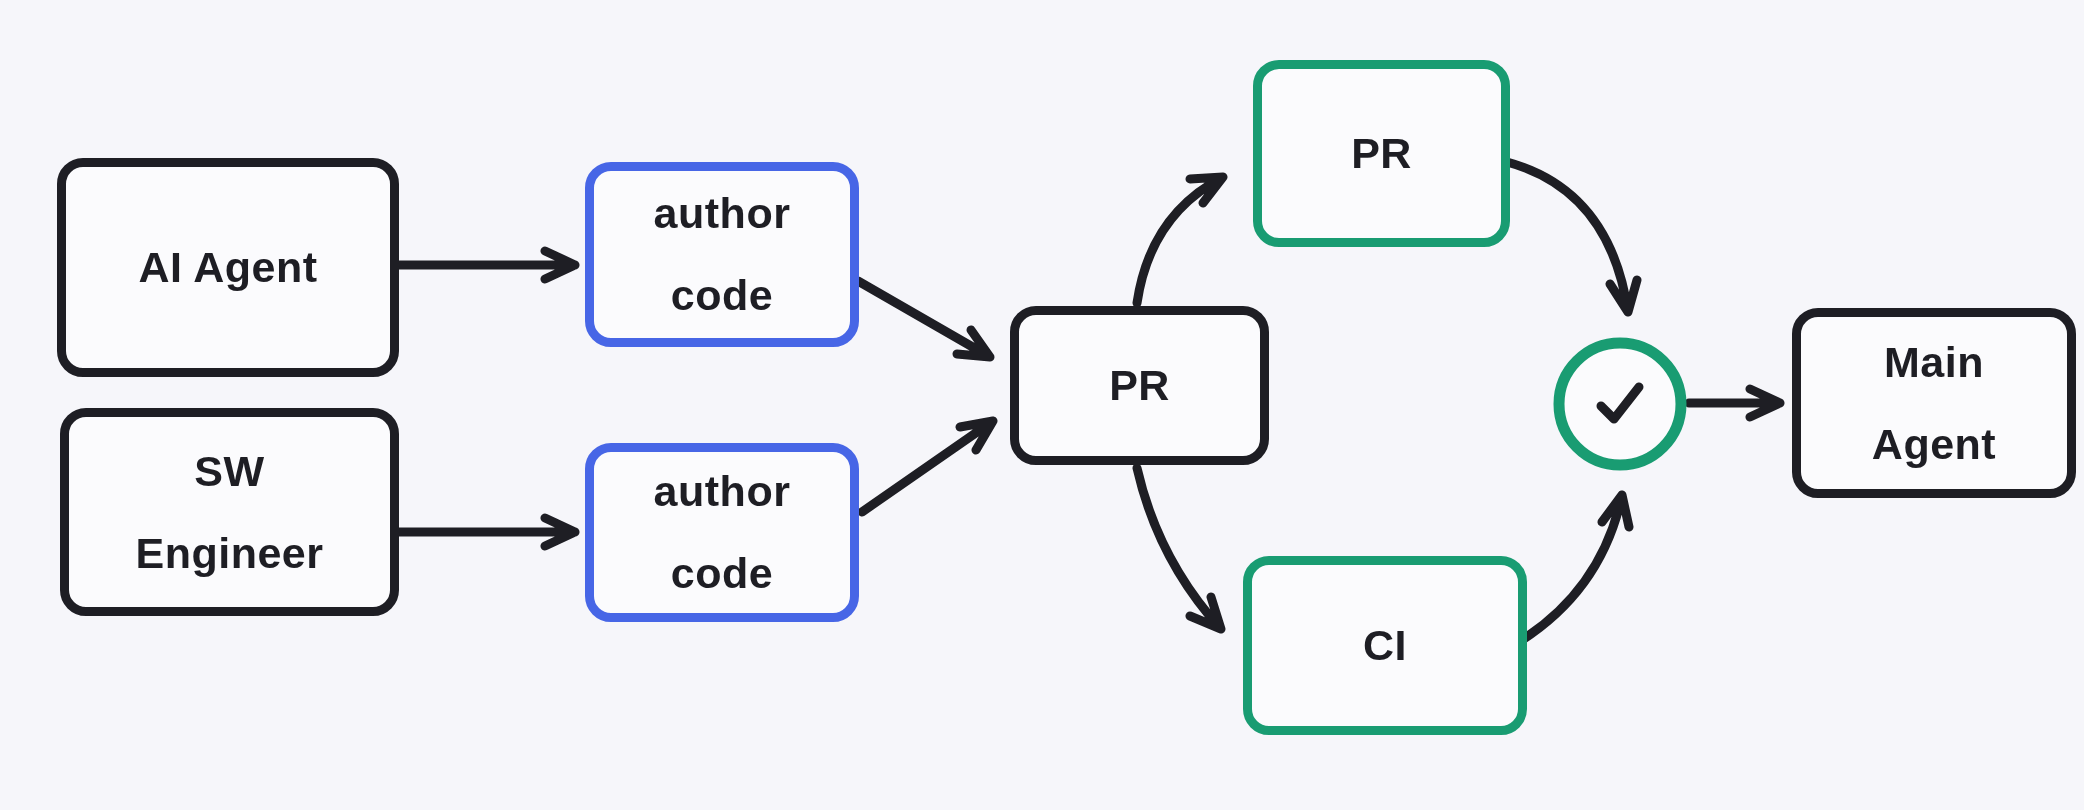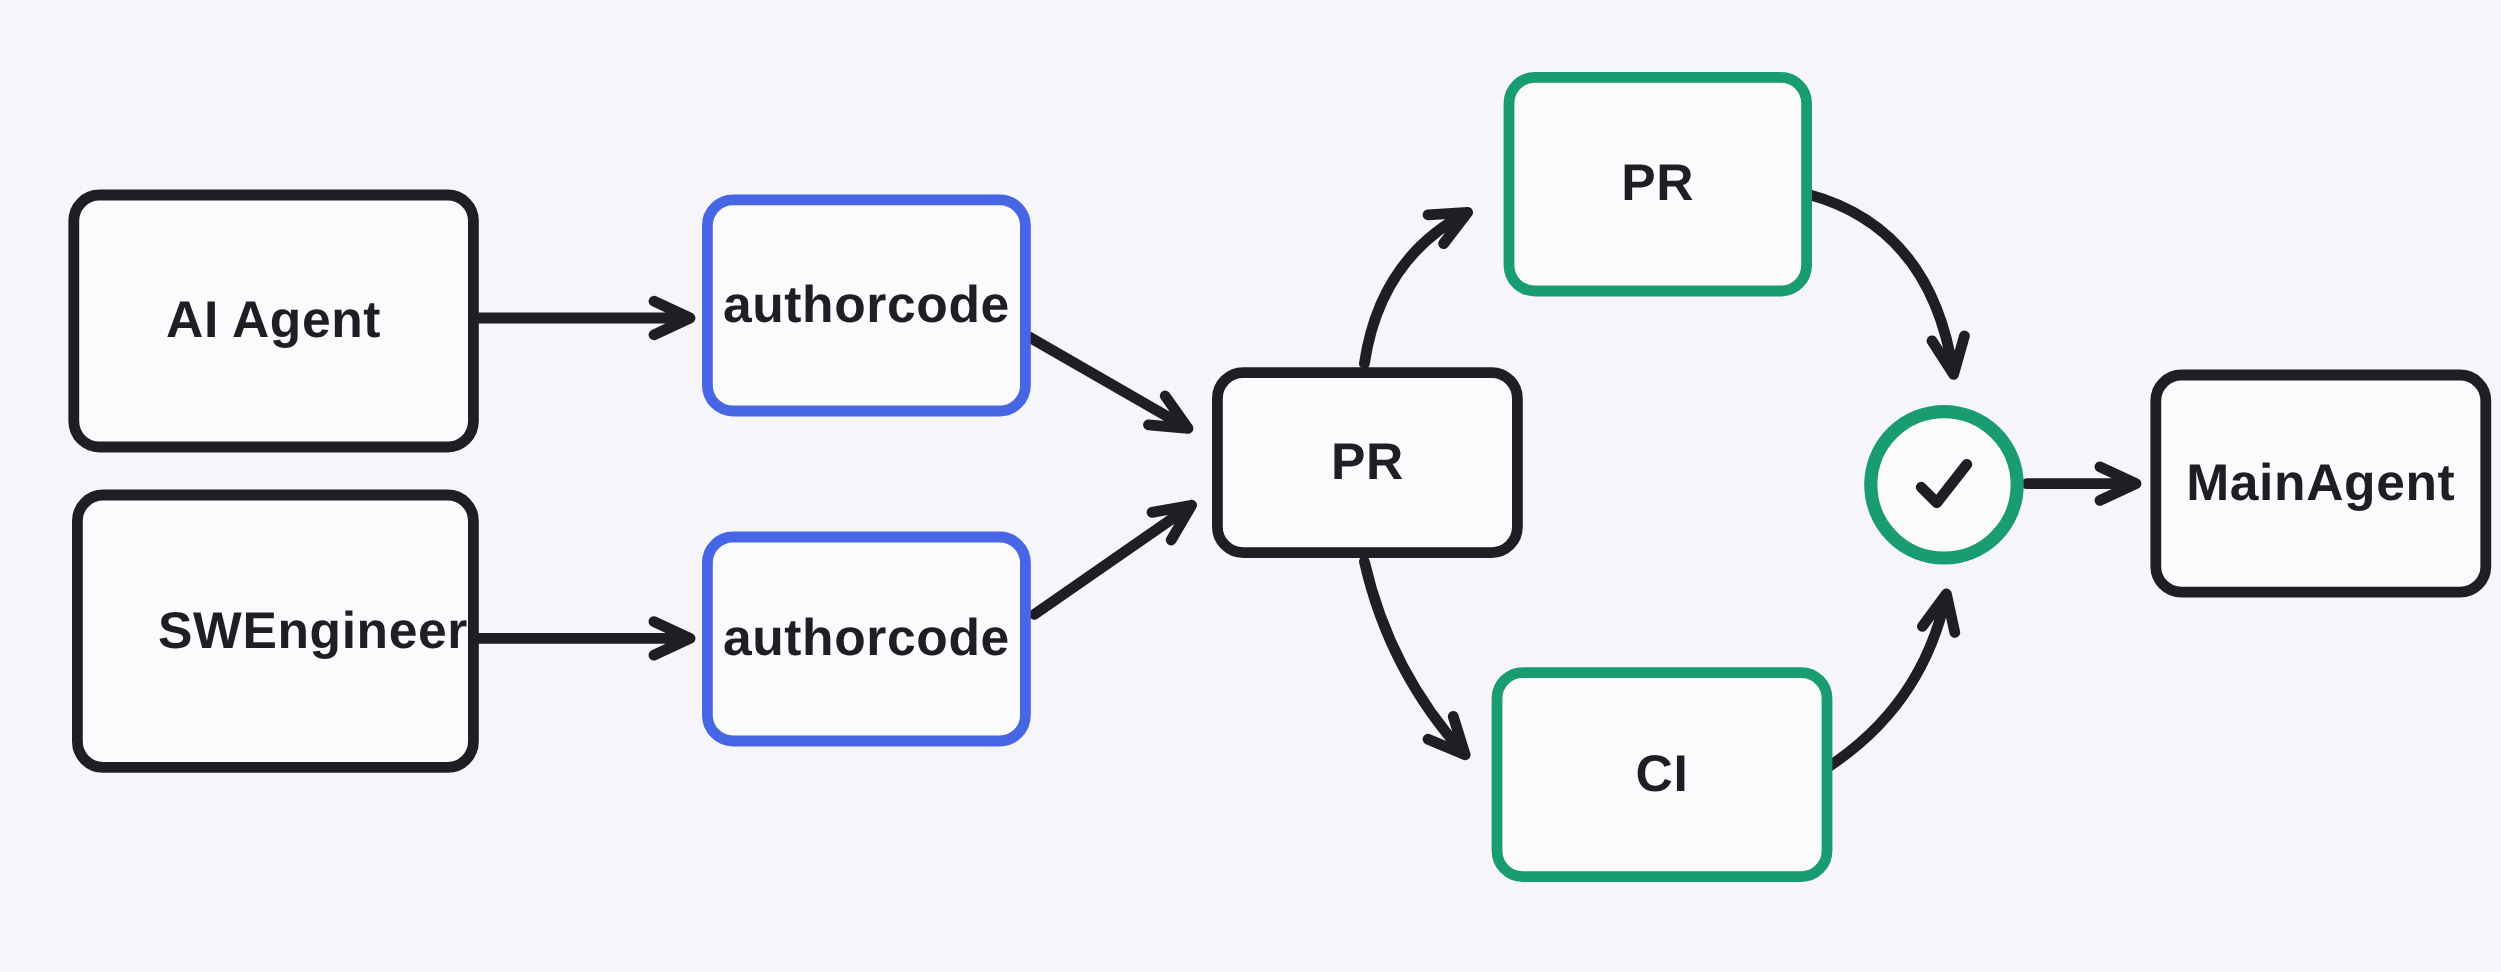--- a/index.html
+++ b/index.html
@@ -18,29 +18,30 @@
     background: var(--bg);
     font-family: "Liberation Sans", sans-serif;
     overflow: hidden;
   }
   .node {
     position: absolute;
     background: var(--box_fill);
     border: 9px solid var(--ink);
     border-radius: 26px;
     display: flex;
-    flex-direction: row;
+    flex-direction: column;
     align-items: center;
     justify-content: center;
     text-align: center;
     color: var(--ink);
     font-weight: bold;
     font-size: 43px;
     line-height: 57px;
     letter-spacing: 0.5px;
+    gap: 25px;
   }
   .node.blue  { border-color: var(--blue); }
   .node.green { border-color: var(--green); }
   .overlay {
     position: absolute;
     left: 0; top: 0;
     width: 2084px; height: 810px;
     pointer-events: none;
   }
   .edge {
@@ -96,21 +97,21 @@
 
   <div class="node" style="left:57px; top:140px; width:342px; height:219px;margin-top:18px;">
     <span>AI Agent</span>
   </div>
 
   <div class="node blue" style="left:585px; top:162px; width:274px; height:185px;">
     <span>author</span>
     <span>code</span>
   </div>
 
-  <div class="node" style="left:60px; top:408px; width:339px; height:236px;justify-content:flex-end;">
+  <div class="node" style="left:60px; top:408px; width:339px; height:208px;">
     <span>SW</span>
     <span>Engineer</span>
   </div>
 
   <div class="node blue" style="left:585px; top:443px; width:274px; height:179px;">
     <span>author</span>
     <span>code</span>
   </div>
 
   <div class="node" style="left:1010px; top:306px; width:259px; height:159px;">

